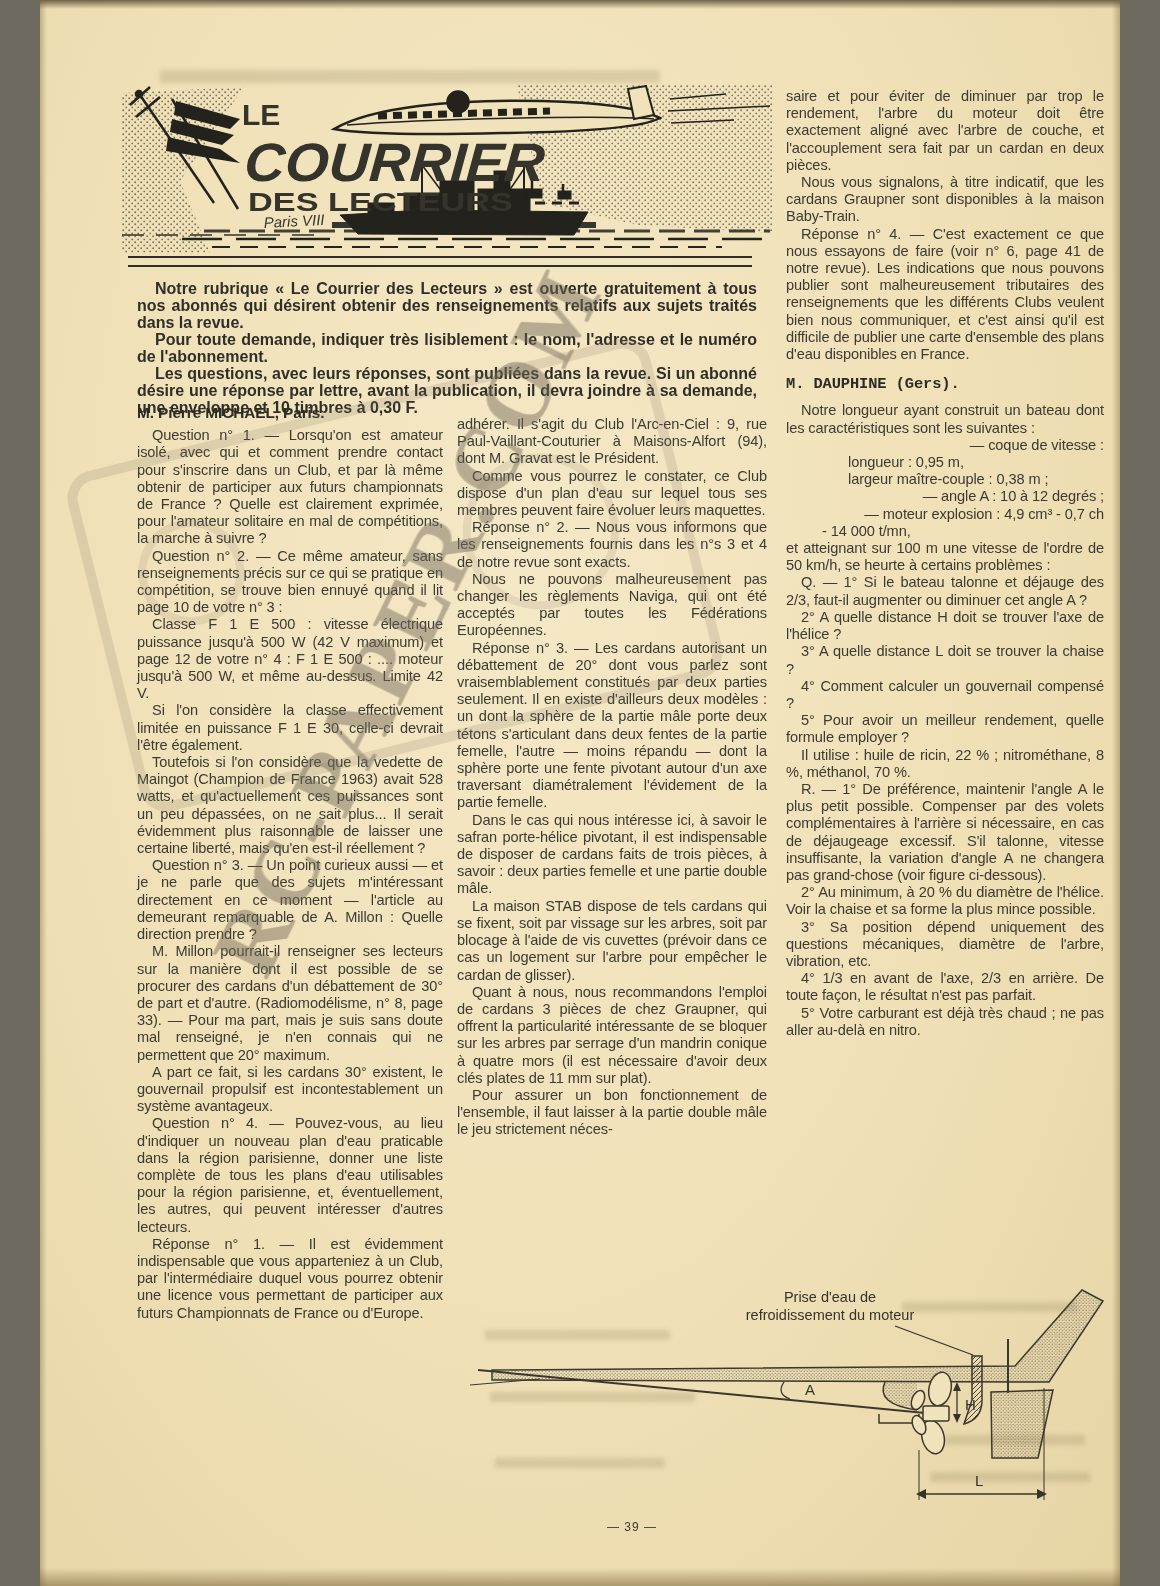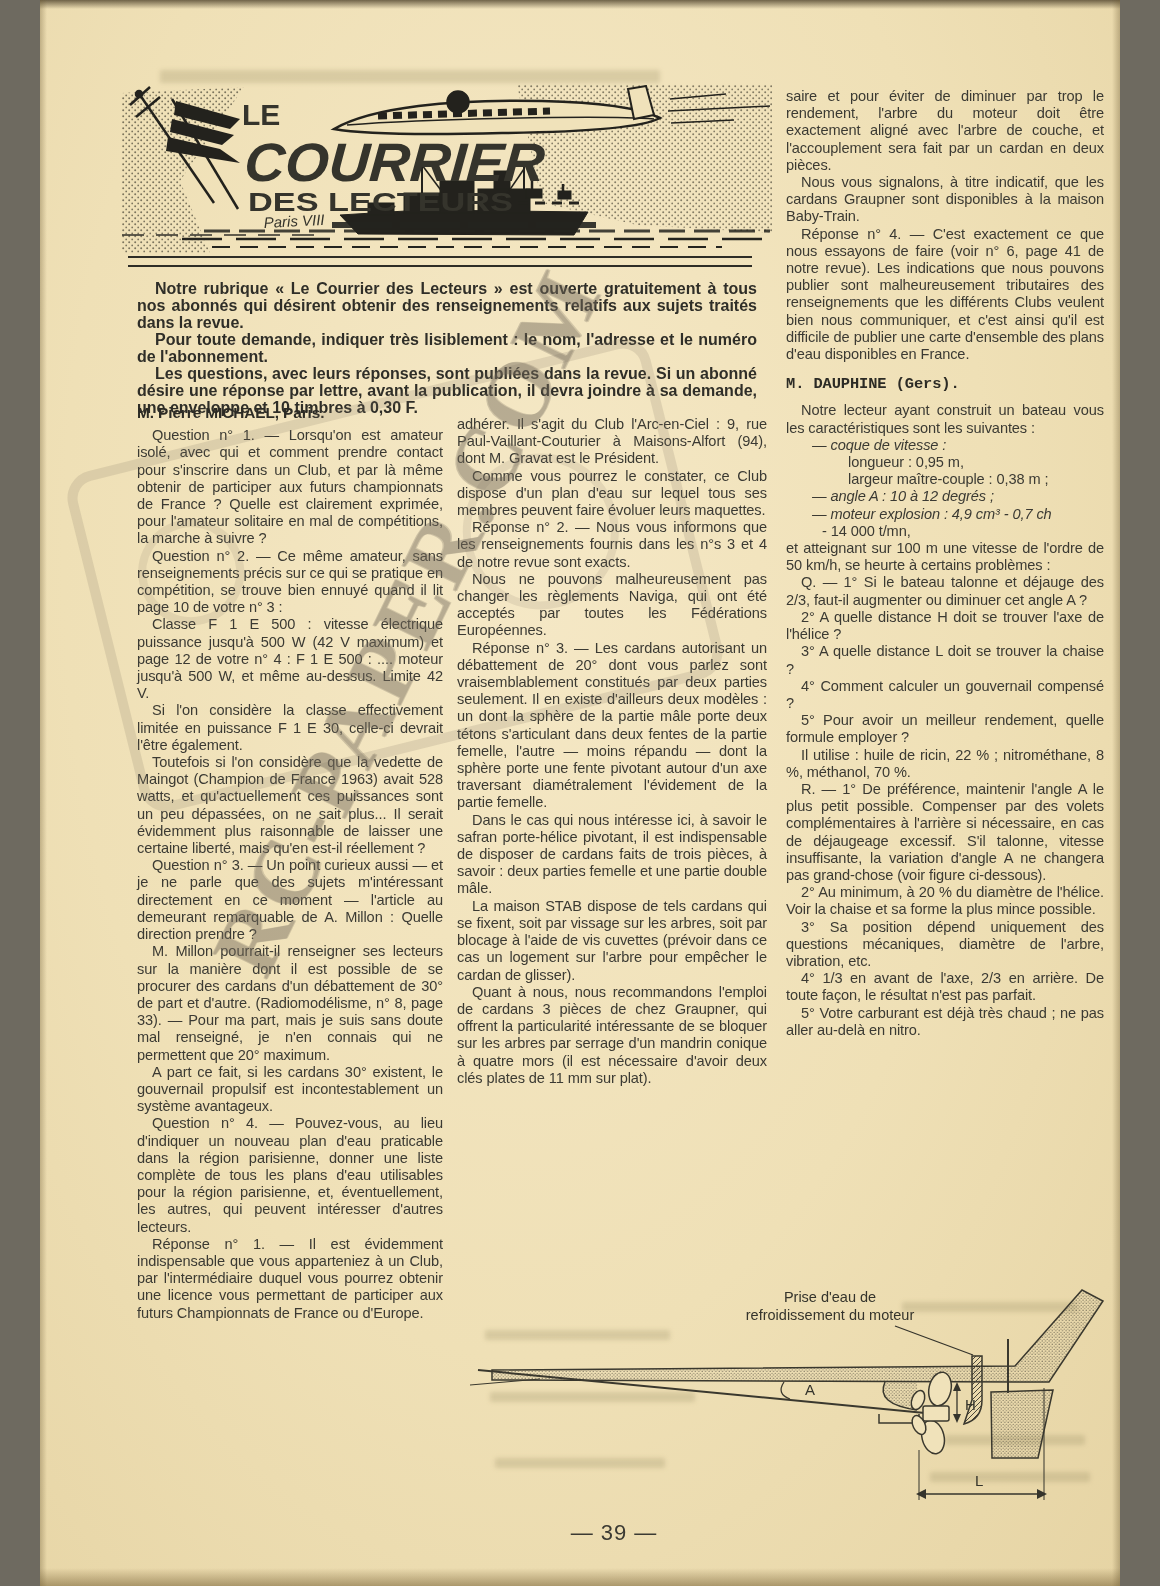--- a/index.html
+++ b/index.html
@@ -18,32 +18,32 @@
   .intro{position:absolute;left:97px;top:280px;width:620px;font-weight:bold;
          font-size:16px;line-height:17px;color:#2f2e28;}
   .ipar{margin:0;text-indent:18px;text-align:justify;}
 
   .col{position:absolute;font-size:14.6px;line-height:17.2px;letter-spacing:-0.1px;}
   .col1{left:97px;top:404px;width:306px;}
   .col2{left:417px;top:416px;width:310px;}
   .col3{left:746px;top:88px;width:318px;}
   .par{margin:0;text-indent:15px;text-align:justify;}
   .noind{text-indent:0;}
-  .li{text-indent:0;text-align:left;padding-left:26px;font-style:italic;}
+  .li{text-indent:0;text-align:right;padding-left:26px;}
   .li2{text-indent:0;text-align:left;padding-left:62px;}
   .li3{text-indent:0;text-align:left;padding-left:36px;}
   .chead{margin:0 0 6px 0;font-size:15.4px;font-weight:bold;color:#2c2b25;}
   .h-dauphine{margin:13px 0 9px 0;font-family:Liberation Mono, monospace;}
 
   .diagram{position:absolute;left:430px;top:1282px;width:650px;height:235px;z-index:2;}
   .diagram svg{width:100%;height:100%;display:block;}
   svg text{font-family:"Liberation Sans",sans-serif;fill:#35342c;}
 
-  .footer{position:absolute;left:459px;top:1520px;width:230px;text-align:center;
-          font-size:22px;letter-spacing:1px;color:#3b3a33;}
+  .footer{position:absolute;left:477px;top:1520px;width:230px;text-align:center;
+          font-size:12px;letter-spacing:1px;color:#3b3a33;}
 
   .wm-text{position:absolute;left:150px;top:945px;transform-origin:0 0;transform:rotate(-64deg);
            font-family:"Liberation Serif",serif;font-weight:bold;font-size:92px;letter-spacing:5px;
            color:rgba(125,116,98,0.32);text-shadow:1px 1px 0 rgba(95,88,72,.22);
            white-space:nowrap;z-index:6;pointer-events:none;}
   .wm-box{position:absolute;left:55px;top:400px;width:580px;height:330px;
           border:10px solid rgba(125,116,98,0.18);border-radius:28px;transform:rotate(-14deg);
           z-index:5;pointer-events:none;}
   .wm-knob{position:absolute;border:8px solid rgba(125,116,98,0.14);border-radius:50%;}
   .k1{width:90px;height:90px;left:40px;top:60px;}
@@ -163,32 +163,33 @@
   <div class="col col2">
     <div>
         <p class="par noind">adhérer. Il s'agit du Club l'Arc-en-Ciel : 9, rue Paul-Vaillant-Couturier à Maisons-Alfort (94), dont M. Gravat est le Président.</p>
         <p class="par">Comme vous pourrez le constater, ce Club dispose d'un plan d'eau sur lequel tous ses membres peuvent faire évoluer leurs maquettes.</p>
         <p class="par">Réponse n° 2. — Nous vous informons que les renseignements fournis dans les n°s 3 et 4 de notre revue sont exacts.</p>
         <p class="par">Nous ne pouvons malheureusement pas changer les règlements Naviga, qui ont été acceptés par toutes les Fédérations Européennes.</p>
         <p class="par">Réponse n° 3. — Les cardans autorisant un débattement de 20° dont vous parlez sont vraisemblablement constitués par deux parties seulement. Il en existe d'ailleurs deux modèles : un dont la sphère de la partie mâle porte deux tétons s'articulant dans deux fentes de la partie femelle, l'autre — moins répandu — dont la sphère porte une fente pivotant autour d'un axe traversant diamétralement l'évidement de la partie femelle.</p>
         <p class="par">Dans le cas qui nous intéresse ici, à savoir le safran porte-hélice pivotant, il est indispensable de disposer de cardans faits de trois pièces, à savoir : deux parties femelle et une partie double mâle.</p>
         <p class="par">La maison STAB dispose de tels cardans qui se fixent, soit par vissage sur les arbres, soit par blocage à l'aide de vis cuvettes (prévoir dans ce cas un logement sur l'arbre pour empêcher le cardan de glisser).</p>
         <p class="par">Quant à nous, nous recommandons l'emploi de cardans 3 pièces de chez Graupner, qui offrent la particularité intéressante de se bloquer sur les arbres par serrage d'un mandrin conique à quatre mors (il est nécessaire d'avoir deux clés plates de 11 mm sur plat).</p>
+        <p class="par">Pour assurer un bon fonctionnement de l'ensemble, il faut laisser à la partie double mâle le jeu strictement néces-</p>
       </div>
   </div>
 
   <div class="col col3">
     <div>
         <p class="par noind">saire et pour éviter de diminuer par trop le rendement, l'arbre du moteur doit être exactement aligné avec l'arbre de couche, et l'accouplement sera fait par un cardan en deux pièces.</p>
         <p class="par">Nous vous signalons, à titre indicatif, que les cardans Graupner sont disponibles à la maison Baby-Train.</p>
         <p class="par">Réponse n° 4. — C'est exactement ce que nous essayons de faire (voir n° 6, page 41 de notre revue). Les indications que nous pouvons publier sont malheureusement tributaires des renseignements que les différents Clubs veulent bien nous communiquer, et c'est ainsi qu'il est difficile de publier une carte d'ensemble des plans d'eau disponibles en France.</p>
       </div>
     <h3 class="chead h-dauphine">M. DAUPHINE (Gers).</h3>
     <div>
-        <p class="par">Notre lecteur ayant construit un bateau vous les caractéristiques sont les suivantes :</p>
+        <p class="par">Notre longueur ayant construit un bateau dont les caractéristiques sont les suivantes :</p>
         <p class="par li">— coque de vitesse :</p>
         <p class="par li2">longueur : 0,95 m,</p>
         <p class="par li2">largeur maître-couple : 0,38 m ;</p>
         <p class="par li">— angle A : 10 à 12 degrés ;</p>
         <p class="par li">— moteur explosion : 4,9 cm³ - 0,7 ch</p>
         <p class="par li3">- 14 000 t/mn,</p>
         <p class="par noind">et atteignant sur 100 m une vitesse de l'ordre de 50 km/h, se heurte à certains problèmes :</p>
         <p class="par">Q. — 1° Si le bateau talonne et déjauge des 2/3, faut-il augmenter ou diminuer cet angle A ?</p>
         <p class="par">2° A quelle distance H doit se trouver l'axe de l'hélice ?</p>
         <p class="par">3° A quelle distance L doit se trouver la chaise ?</p>

